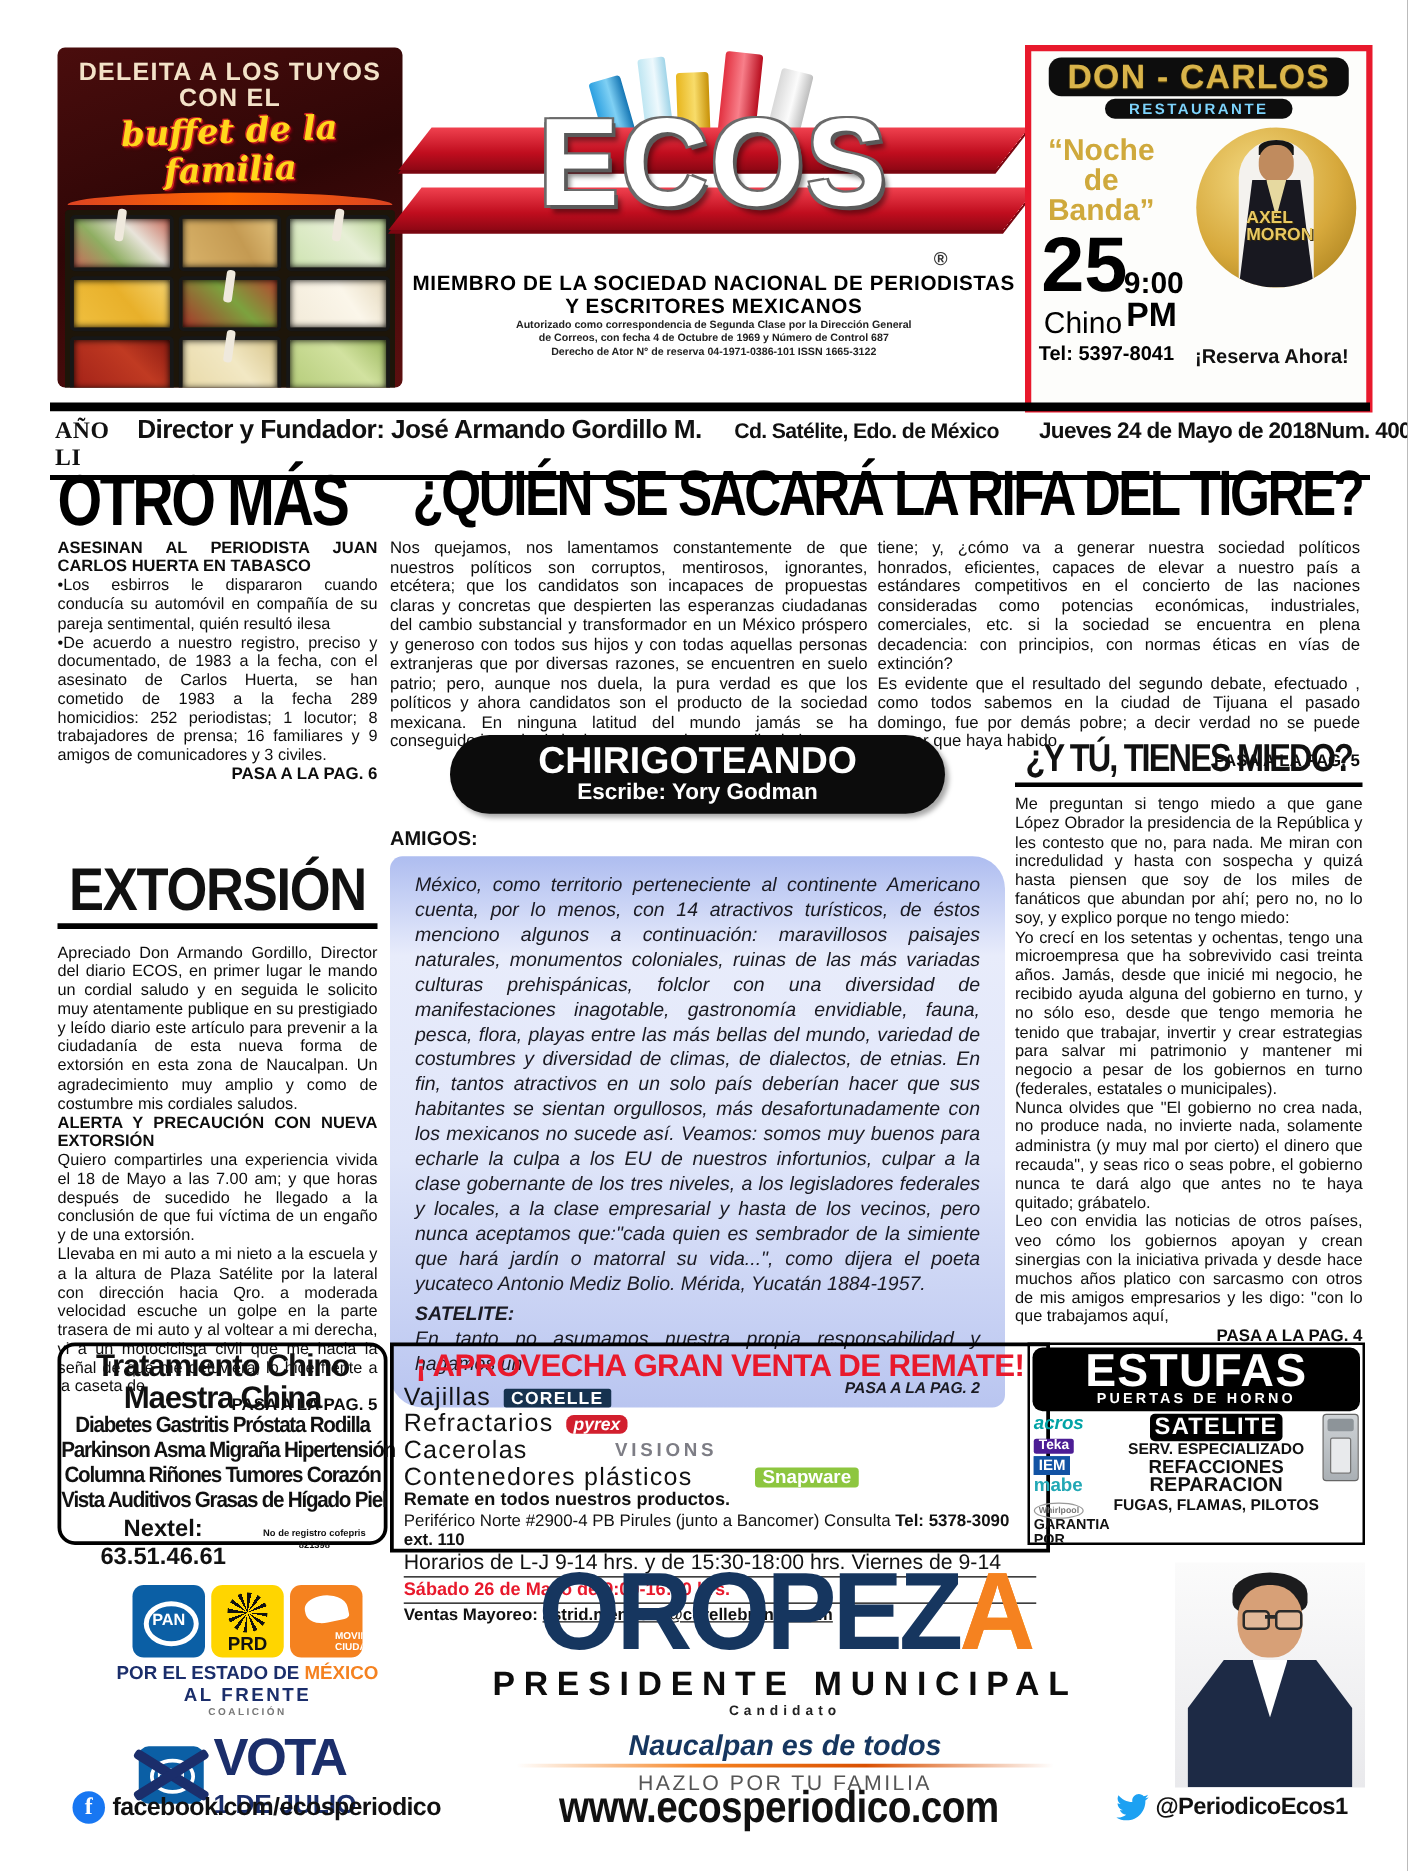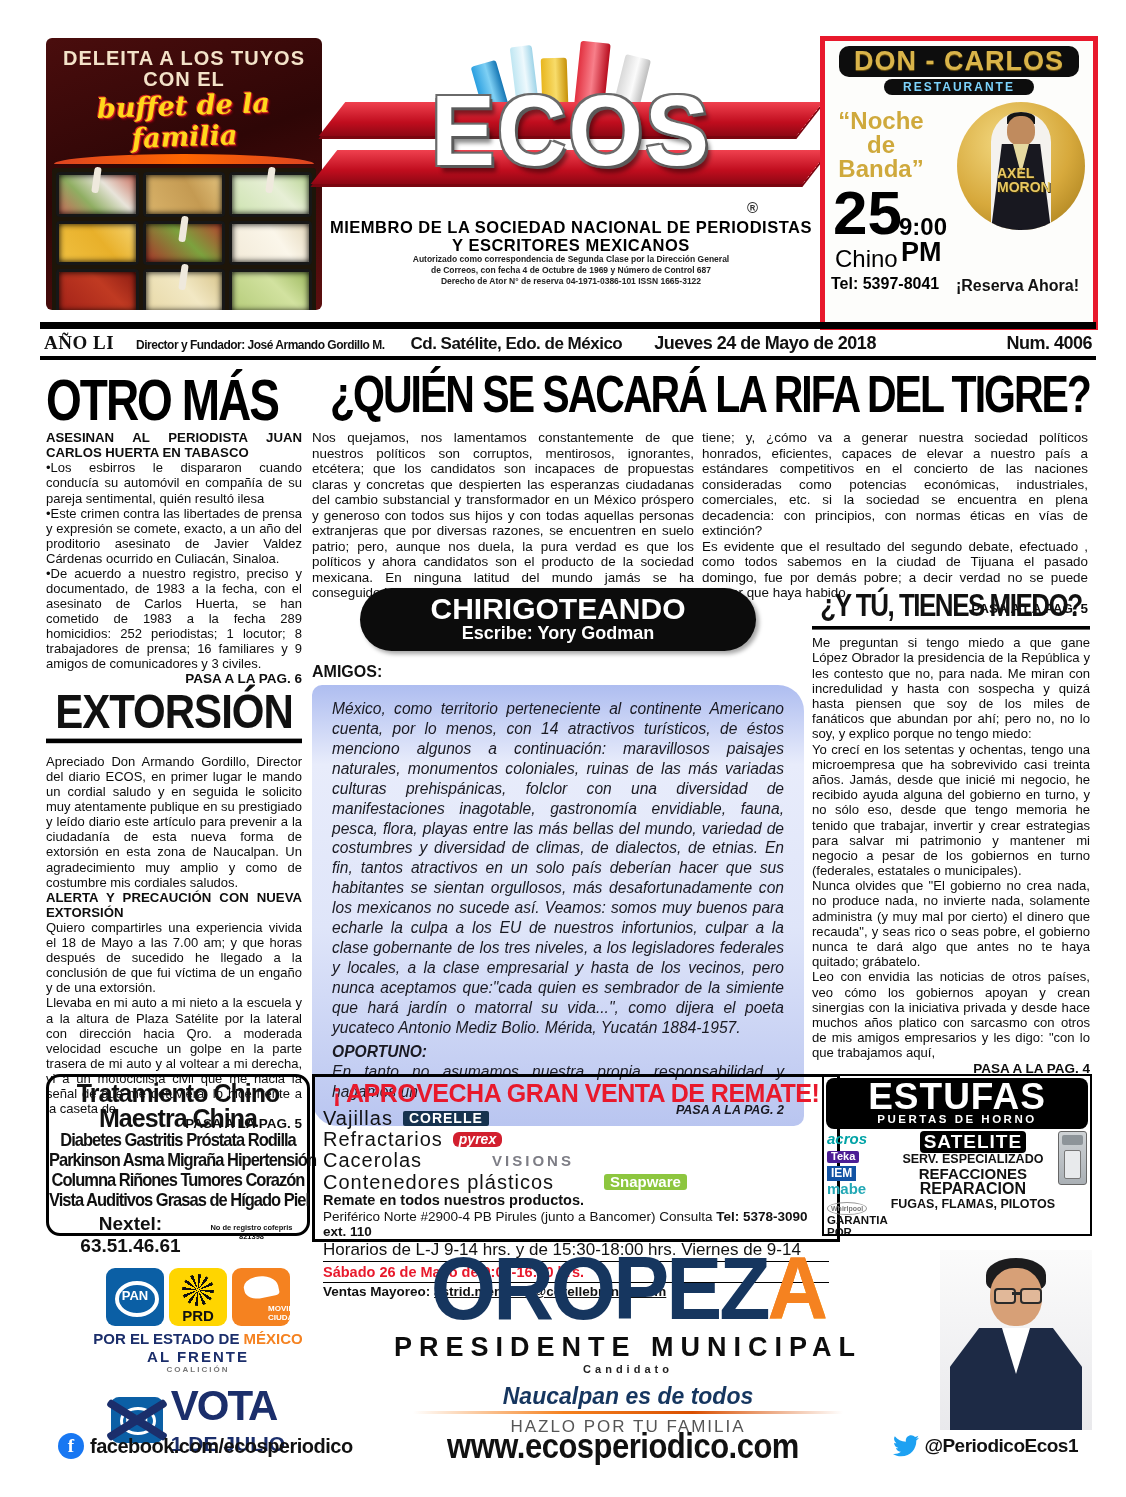--- a/index.html
+++ b/index.html
@@ -53,21 +53,21 @@
   .dc-suit{position:absolute;left:34px;top:42px;width:60px;height:86px;background:#181820;
     clip-path:polygon(18% 0,82% 0,100% 100%,0 100%);}
   .dc-lapel{position:absolute;left:56px;top:42px;width:16px;height:30px;background:#e6d9a0;clip-path:polygon(0 0,100% 0,50% 100%);}
   .dc-artist{position:absolute;left:40px;top:64px;font-weight:900;font-size:14px;color:#e8c861;line-height:1;
     text-shadow:1px 1px 0 #3a2c05;}
   .dc-reserva{position:absolute;right:14px;top:182px;font-size:16px;font-weight:bold;color:#111;}
   
   .infobar{left:40px;top:322px;width:1048px;border-top:7px solid #000;border-bottom:4px solid #000;
     display:flex;align-items:baseline;gap:0;padding:3px 4px 2px;}
   .infobar .anio{font-family:"Liberation Serif",serif;font-weight:bold;font-size:19px;letter-spacing:.5px;}
-  .infobar .seg{font-weight:bold;font-size:12px;letter-spacing:-.5px;white-space:nowrap;}
+  .infobar .seg{font-weight:bold;font-size:21px;letter-spacing:-.5px;white-space:nowrap;}
   
   .hl{font-weight:900;color:#000;letter-spacing:-2px;white-space:nowrap;transform:scaleY(1.25);transform-origin:left top;}
   
   .art{font-size:13px;line-height:1.16;text-align:justify;color:#0d0d0d;}
   .art p{margin:0;}
   .bold{font-weight:bold;}
   .subhead{font-weight:bold;font-size:13.2px;line-height:1.15;text-align:justify;}
   .jump{font-weight:900;font-size:13.5px;text-align:right;}
   .extorsion-hl{font-weight:900;font-size:42px;letter-spacing:-1px;text-align:center;line-height:1;
     border-bottom:4px solid #000;padding-bottom:2px;transform:scaleY(1.15);transform-origin:center top;}
@@ -272,21 +272,20 @@
     <span class="seg" style="margin-left:32px;font-size:18px">Jueves 24 de Mayo de  2018</span>
     <span class="seg" style="margin-left:auto;font-size:18px">Num. 4006</span>
   </div>
 
   <div class="abs hl" style="left:46px;top:366px;font-size:46px;">OTRO MÁS</div>
   <div class="abs hl" style="left:330px;top:366px;font-size:41px;">¿QUIÉN SE SACARÁ LA RIFA DEL TIGRE?</div>
 
   <div class="abs art" style="left:46px;top:430px;width:256px;">
     <div class="subhead">ASESINAN AL PERIODISTA JUAN CARLOS HUERTA EN TABASCO</div>
     <p>•Los esbirros le dispararon cuando conducía su automóvil en compañía de su pareja sentimental, quién resultó ilesa</p>
-    <p>•Este crimen contra las libertades de prensa y expresión se comete, exacto, a un año del proditorio asesinato de Javier Valdez Cárdenas ocurrido en Culiacán, Sinaloa.</p>
     <p>•De acuerdo a nuestro registro, preciso y documentado, de 1983 a la fecha, con el asesinato de Carlos Huerta, se han cometido de 1983 a la fecha 289 homicidios: 252 periodistas; 1 locutor; 8 trabajadores de prensa; 16 familiares y 9 amigos de comunicadores y 3 civiles.</p>
     <div class="jump">PASA A LA PAG. 6</div>
   </div>
 
   <div class="abs" style="left:46px;top:688px;width:256px;">
     <div class="extorsion-hl">EXTORSIÓN</div>
     <div class="art" style="margin-top:18px;">
       <p>Apreciado Don Armando Gordillo, Director del diario ECOS, en primer lugar le mando un cordial saludo y en seguida le solicito muy atentamente publique en su prestigiado y leído diario este artículo para prevenir a la ciudadanía de esta nueva forma de extorsión en esta zona de Naucalpan. Un agradecimiento muy amplio y como de costumbre mis cordiales saludos.</p>
       <div class="subhead">ALERTA Y PRECAUCIÓN CON NUEVA EXTORSIÓN</div>
       <p>Quiero compartirles una experiencia vivida el 18 de Mayo a las 7.00 am; y que horas después de sucedido he llegado a la conclusión de que fui víctima de un engaño y de una extorsión.</p>
@@ -305,21 +304,21 @@
   </div>
 
   <div class="abs" style="left:312px;top:588px;width:492px;">
     <div class="chiri-pill">
       <div class="chiri-title">CHIRIGOTEANDO</div>
       <div class="chiri-by">Escribe: Yory Godman</div>
     </div>
     <div class="amigos">AMIGOS:</div>
     <div class="chiri-panel">
       <div>México, como territorio perteneciente al continente Americano cuenta, por lo menos, con 14 atractivos turísticos, de éstos menciono algunos a continuación: maravillosos paisajes naturales, monumentos coloniales, ruinas de las más variadas culturas prehispánicas, folclor con una diversidad de manifestaciones inagotable, gastronomía envidiable, fauna, pesca, flora, playas entre las más bellas del mundo, variedad de costumbres y diversidad de climas, de dialectos, de etnias. En fin, tantos atractivos en un solo país deberían hacer que sus habitantes se sientan orgullosos, más desafortunadamente con los mexicanos no sucede así. Veamos: somos muy buenos para echarle la culpa a los EU de nuestros infortunios, culpar a la clase gobernante de los tres niveles, a los legisladores federales y locales, a la clase empresarial y hasta de los vecinos, pero nunca aceptamos que:"cada quien es sembrador de la simiente que hará jardín o matorral su vida...", como dijera el poeta yucateco Antonio Mediz Bolio. Mérida, Yucatán 1884-1957.</div>
-      <div class="oportuno">OPORTUNO:</div>
+      <div class="oportuno">SATELITE:</div>
       <div>En tanto no asumamos nuestra propia responsabilidad y hagamos un</div>
       <div class="chiri-jump">PASA A LA PAG. 2</div>
     </div>
   </div>
 
   <div class="abs" style="left:812px;top:590px;width:278px;">
     <div class="miedo-hl">¿Y TÚ, TIENES MIEDO?</div>
     <div class="art" style="margin-top:12px;font-size:13.1px;">
       <p>Me preguntan si tengo  miedo  a que gane López Obrador  la presidencia  de la República y les contesto que no, para nada. Me miran  con incredulidad  y hasta con sospecha  y quizá hasta  piensen  que soy de los  miles de fanáticos  que abundan  por ahí; pero no, no lo soy, y explico  porque  no tengo miedo:</p>
       <p>Yo crecí en los setentas  y ochentas,  tengo una microempresa  que  ha sobrevivido casi treinta  años. Jamás, desde  que inicié  mi negocio,  he recibido   ayuda alguna  del gobierno en turno,  y no sólo  eso, desde  que tengo  memoria   he  tenido  que  trabajar, invertir  y crear  estrategias  para salvar  mi patrimonio y mantener  mi negocio  a pesar de los gobiernos  en  turno  (federales,  estatales o municipales).</p>

